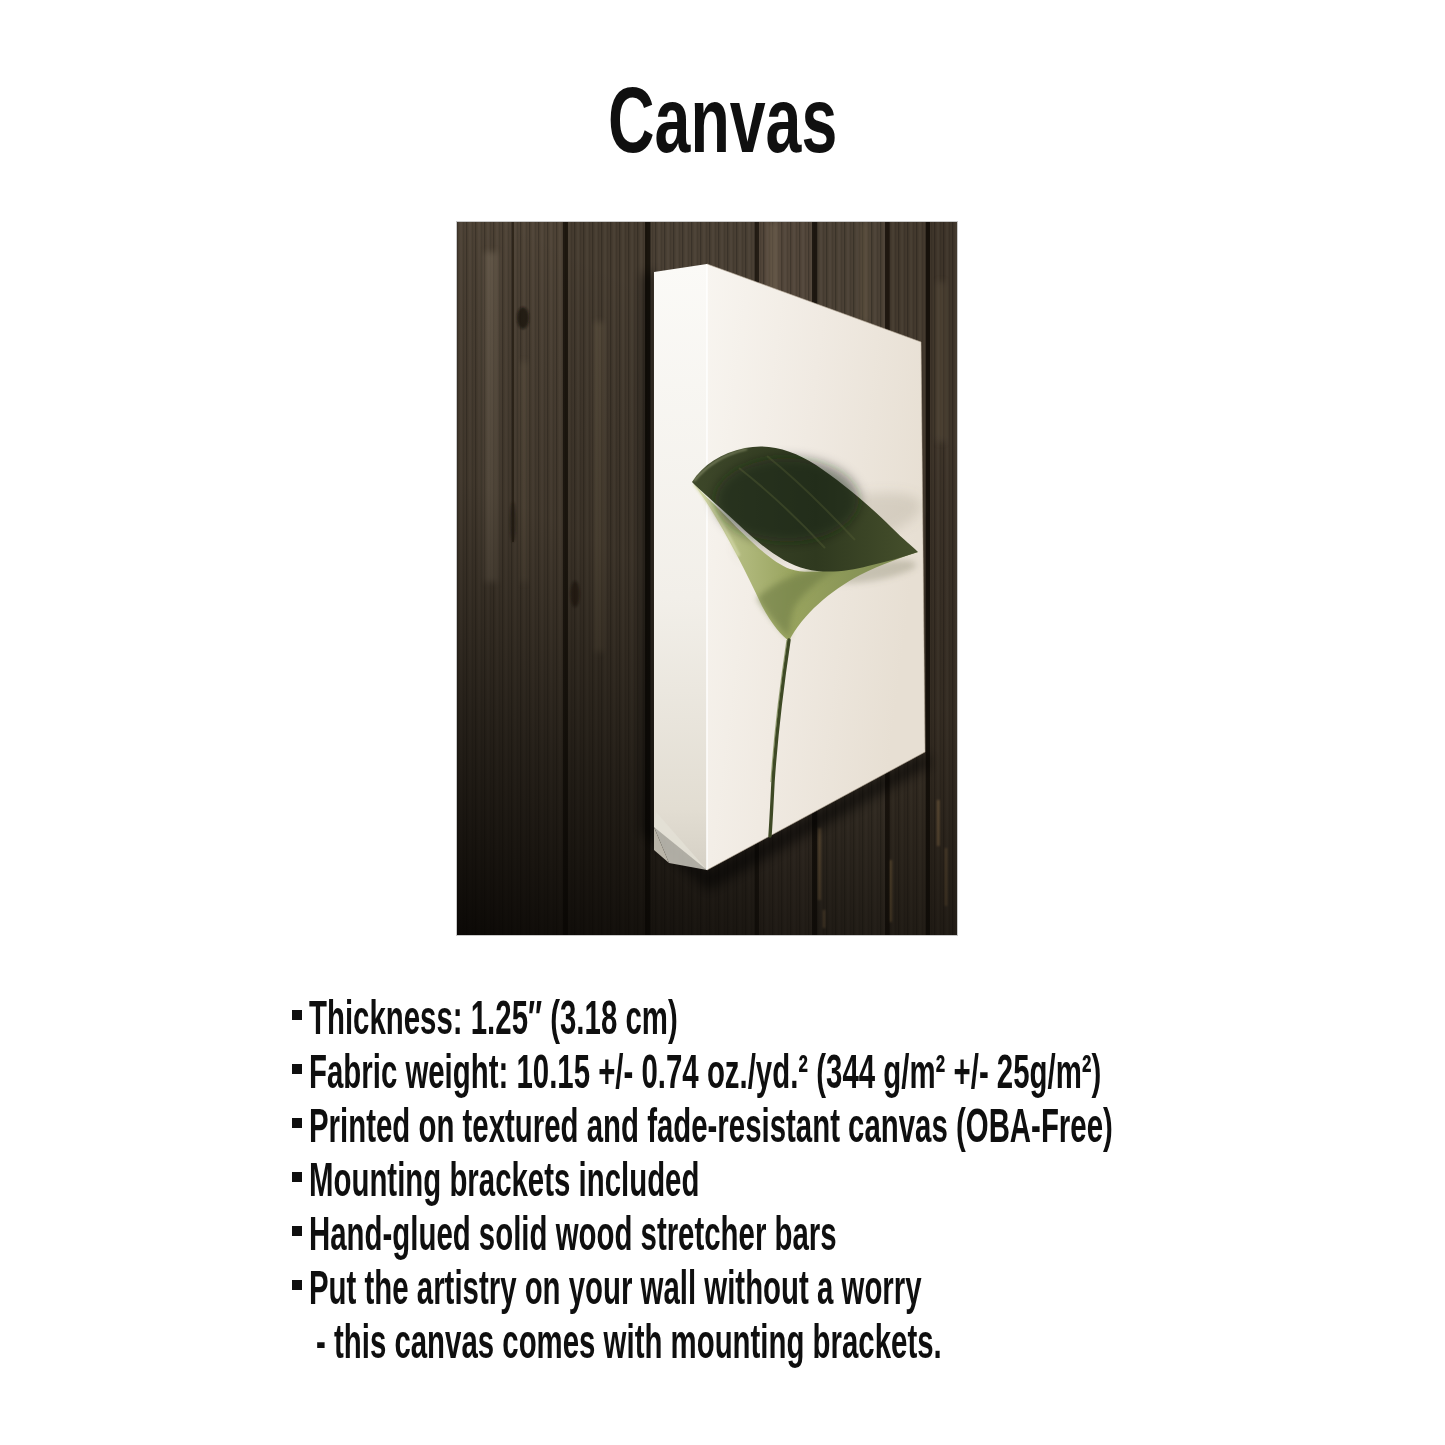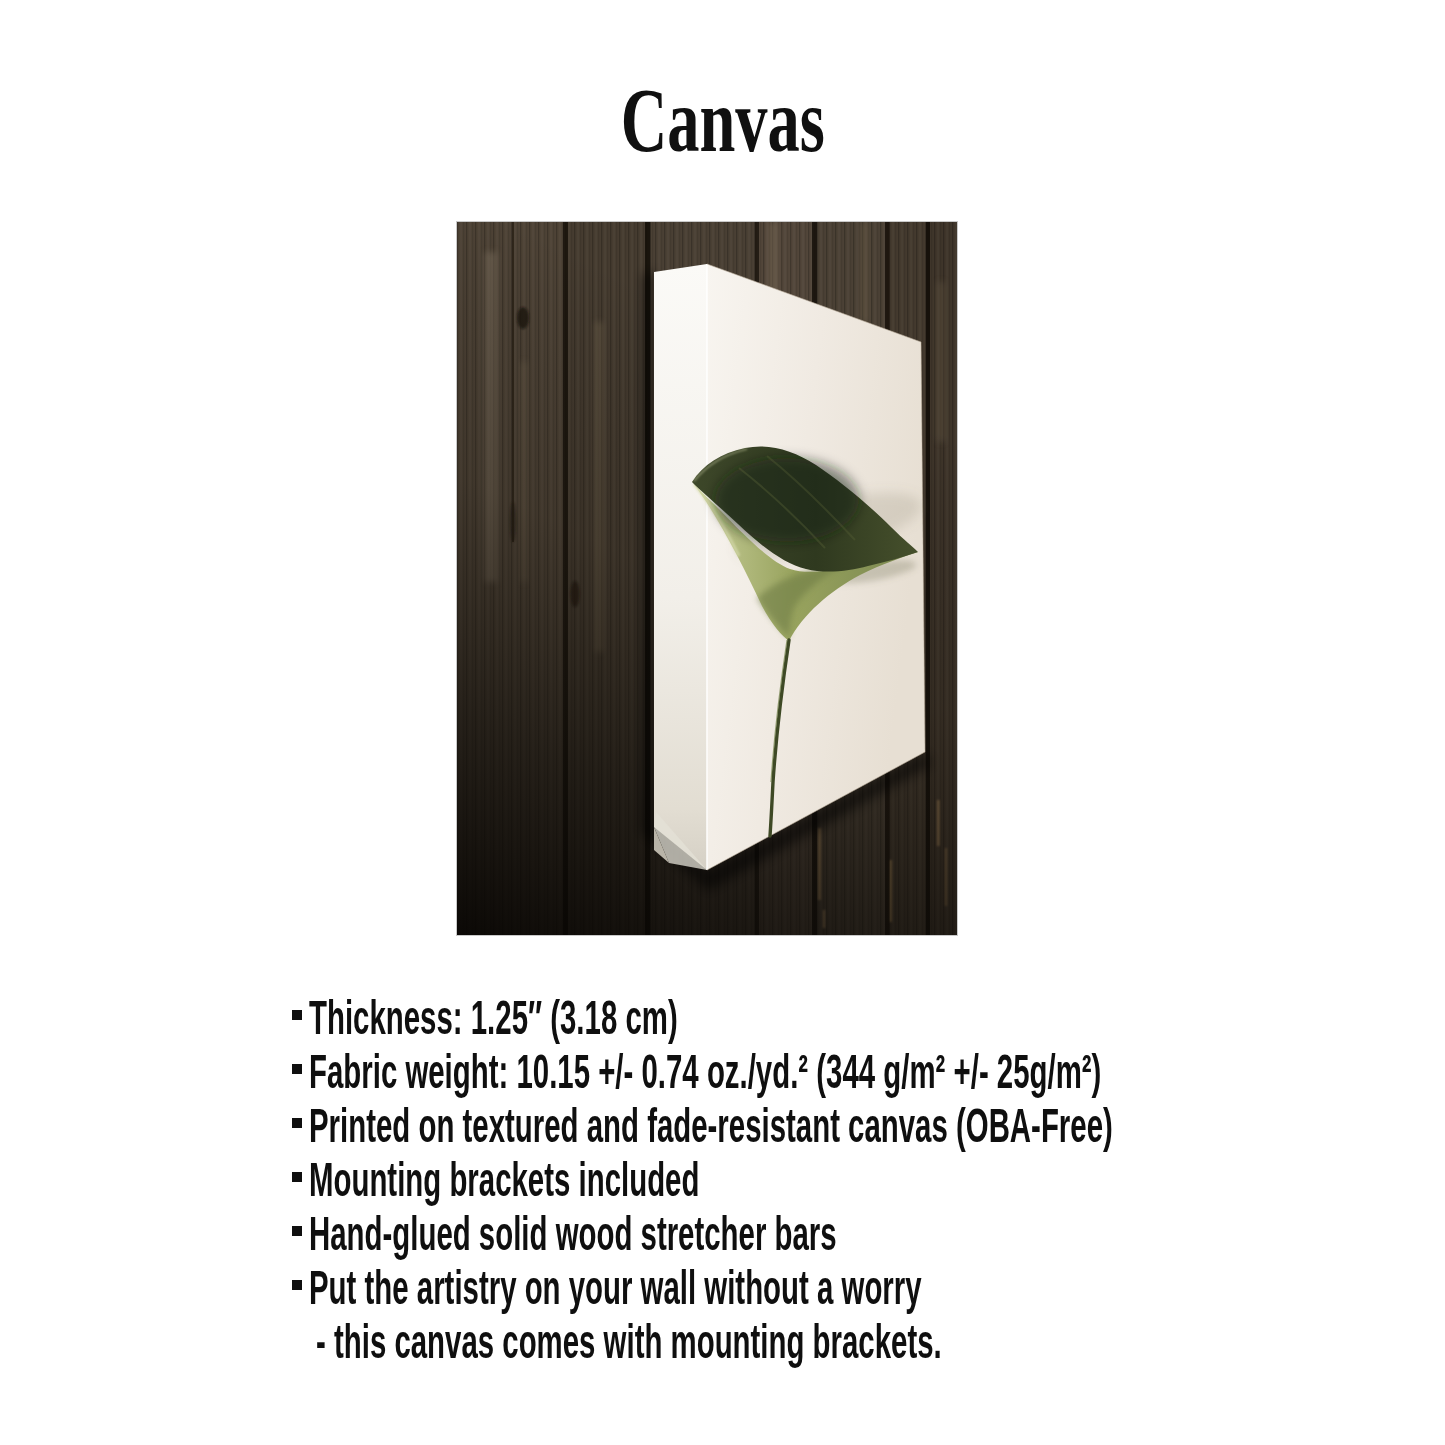--- a/index.html
+++ b/index.html
@@ -1,20 +1,20 @@
 <!DOCTYPE html>
 <html><head>
 <meta charset="utf-8">
 <style>
   html,body{margin:0;padding:0;background:#ffffff;}
   body{font-family:"Liberation Sans","DejaVu Sans",sans-serif;color:#111111;}
   .page{position:relative;width:1445px;height:1445px;background:#ffffff;overflow:hidden;}
 
   
-  .title{position:absolute;left:0;right:0;top:74px;margin:0;text-align:center;font-weight:bold;font-family:Liberation Serif, serif;}
+  .title{position:absolute;left:0;right:0;top:74px;margin:0;text-align:center;font-weight:bold;}
   .title-inner{display:inline-block;font-size:92px;line-height:92px;font-weight:bold;
                transform:scaleX(0.70);transform-origin:50% 50%;white-space:nowrap;color:#101010;}
 
   
   .photo{position:absolute;left:456px;top:221px;width:500px;height:713px;margin:0;
          border:1px solid #c9c9c9;background:#4a4034;}
   .photo svg{display:block;width:500px;height:713px;}
 
   
   .specs{position:absolute;left:292px;top:990px;margin:0;padding:0;list-style:none;}

